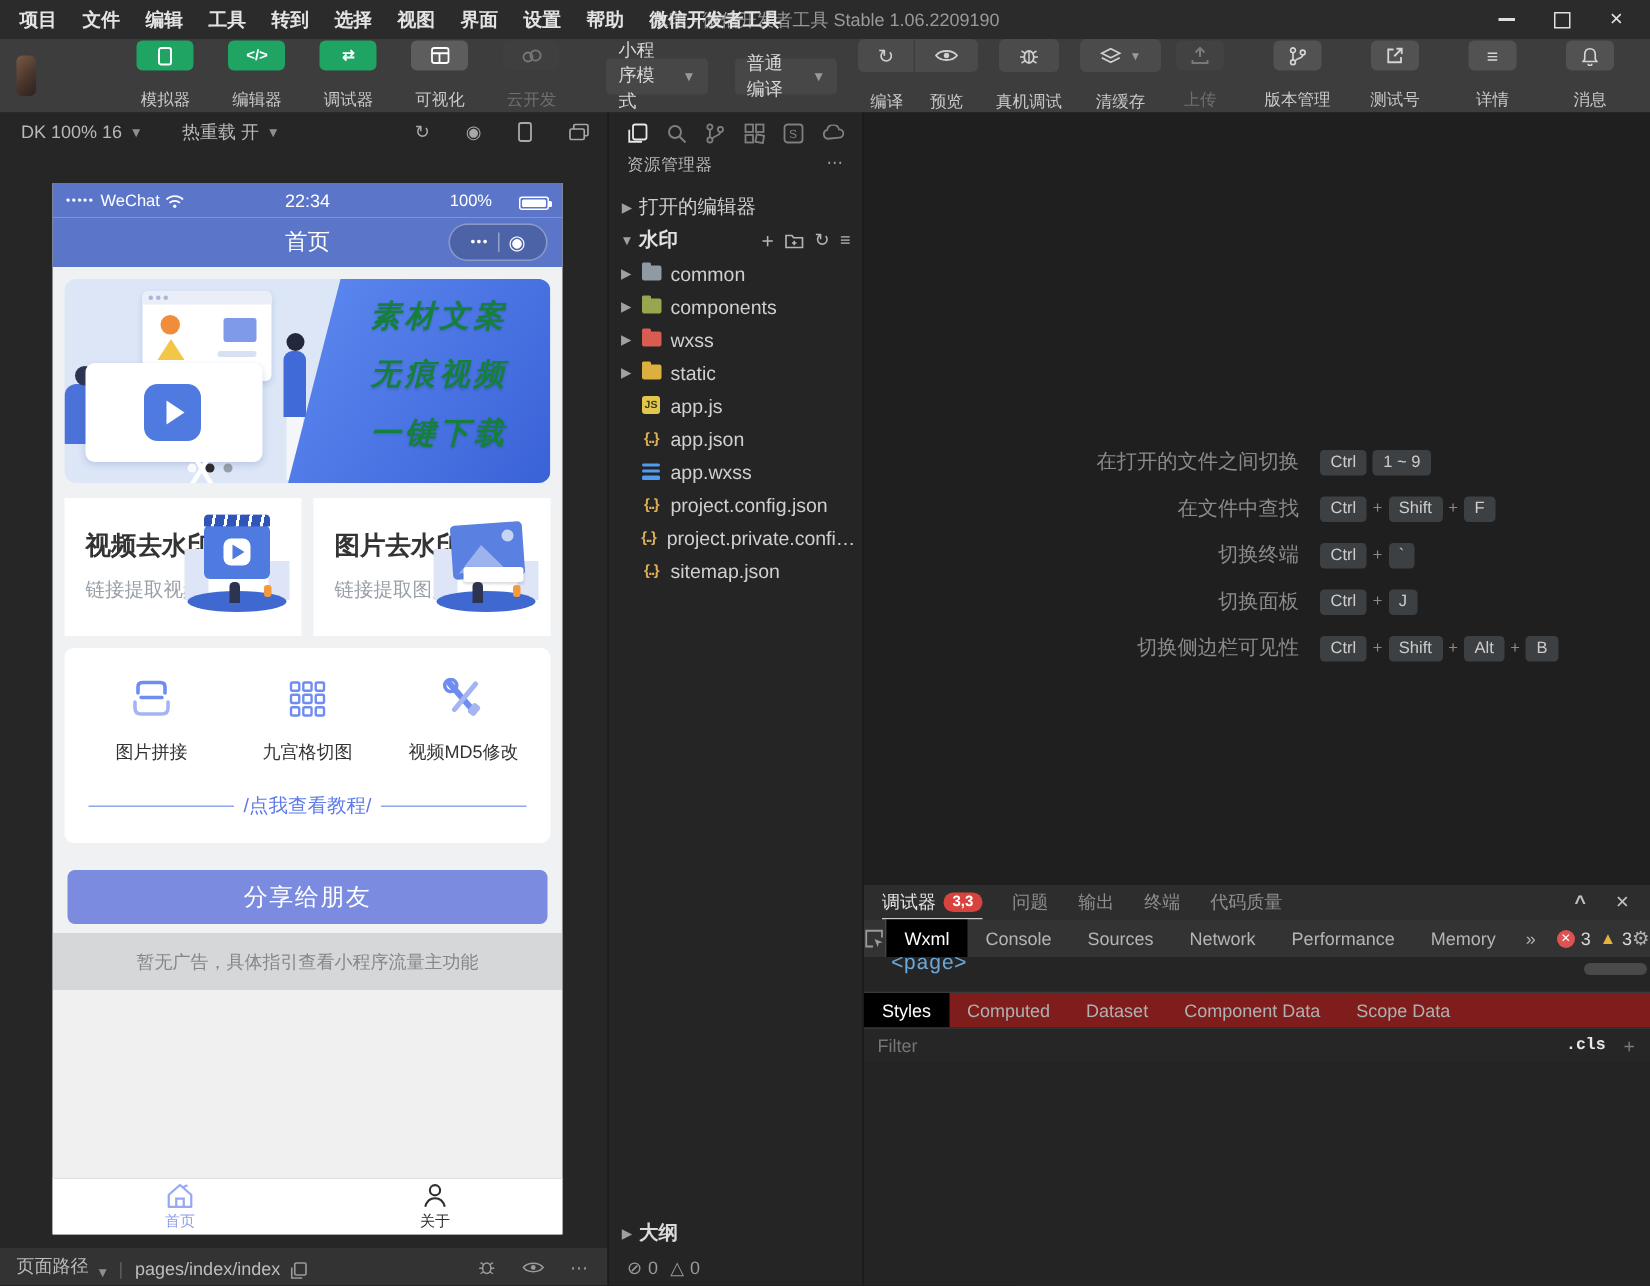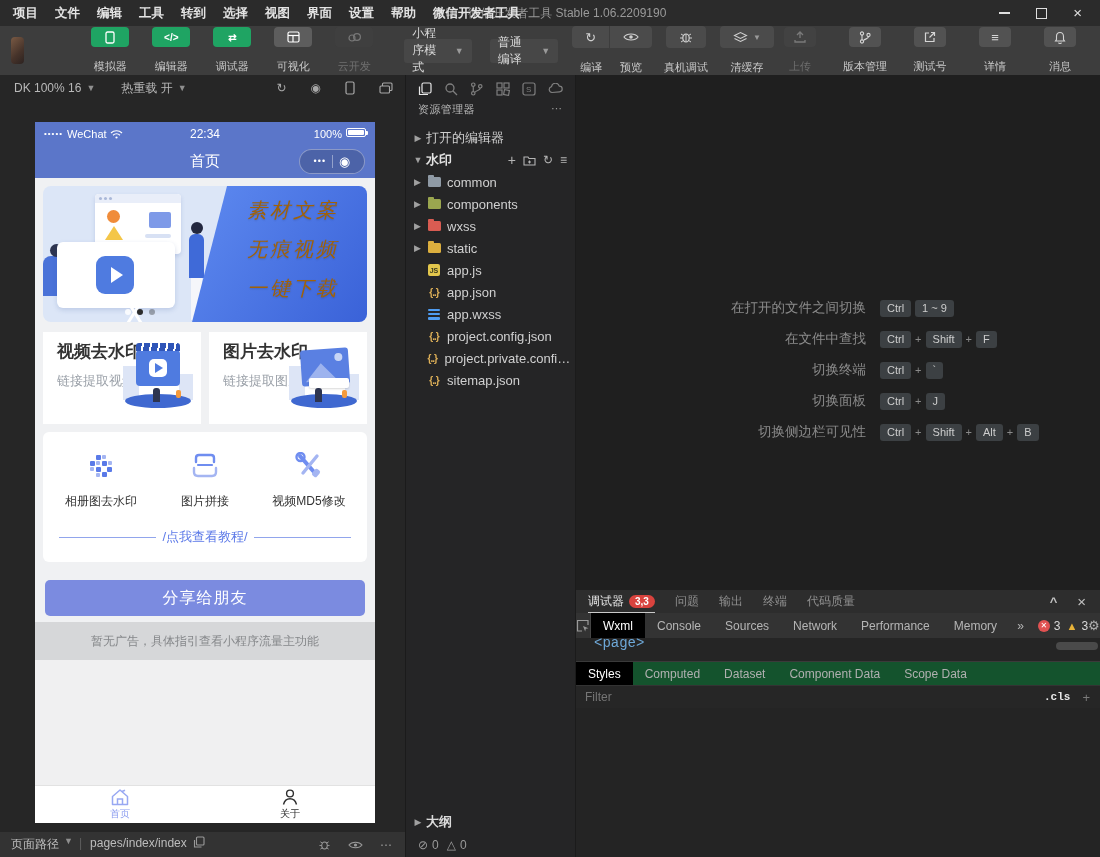--- a/index.html
+++ b/index.html
@@ -52,37 +52,37 @@
 .st-left1{margin-left:14px}
 .st-left2{margin-left:26px}
 .sim-ticons{margin-left:auto;display:flex;align-items:center;gap:24px;padding-right:12px;color:#a8a8a8}
 
 
 .phone{position:absolute;left:35px;top:47px;width:340px;height:701px;background:#f0f1f3;display:flex;flex-direction:column;overflow:hidden}
 .p-status{height:23px;background:#5b76c9;display:flex;align-items:center;color:#fff;font-size:11px;padding:0 9px}
 .p-dots{font-size:8px;letter-spacing:1px;margin-right:4px}
 .p-carrier{font-size:11px}
 .p-time{position:absolute;left:0;right:0;text-align:center;font-size:12px}
-.p-batt-group{margin-left:auto;display:flex;align-items:flex-start;gap:4px;z-index:1}
+.p-batt-group{margin-left:auto;display:flex;align-items:flex-end;gap:18px;z-index:1}
 .batt{width:20px;height:9px;border:1px solid #fff;border-radius:2px;position:relative;display:flex;align-items:center;padding:1px}
 .batt i{display:block;width:100%;height:100%;background:#fff;border-radius:1px}
 .batt::after{content:"";position:absolute;right:-3px;top:2px;width:2px;height:4px;background:#fff;border-radius:0 1px 1px 0}
 .p-nav{height:33px;background:#5b76c9;position:relative;display:flex;align-items:center;justify-content:center}
 .p-nav-title{color:#fff;font-size:15px}
 .capsule{position:absolute;right:10px;top:4px;width:66px;height:25px;border-radius:13px;background:rgba(0,0,0,.16);border:1px solid rgba(255,255,255,.35);display:flex;align-items:center;justify-content:center;color:#fff}
 .capsule .cdots{font-size:9px;letter-spacing:1px;margin-top:-2px}
 .capsule .cdiv{width:1px;height:13px;background:rgba(255,255,255,.4);margin:0 6px}
 .capsule .ccirc{font-size:13px;line-height:13px}
 
 .p-content{flex:1;display:flex;flex-direction:column;overflow:hidden}
 
 .banner{margin:8px;height:136px;border-radius:8px;position:relative;background:#dce6f7;overflow:hidden}
 .b-blue{position:absolute;right:0;top:0;bottom:0;width:54%;background:linear-gradient(125deg,#5e8af0 0%,#3a62d8 100%);clip-path:polygon(20% 0,100% 0,100% 100%,0 100%)}
 .b-lines{position:absolute;right:14px;top:11px;width:120px;display:flex;flex-direction:column;gap:12px;align-items:center}
-.b-line{color:#a16207;font-size:20px;font-weight:400;font-style:italic;letter-spacing:3px;white-space:nowrap;text-shadow:0 1px 2px rgba(0,0,0,.15)}
+.b-line{color:#15803d;font-size:20px;font-weight:700;font-style:italic;letter-spacing:3px;white-space:nowrap;text-shadow:0 1px 2px rgba(0,0,0,.15)}
 .il{position:absolute}
 .win1{left:52px;top:8px;width:86px;height:60px;background:#fff;border-radius:4px;box-shadow:0 2px 4px rgba(60,90,160,.18)}
 .win1 .bar{height:9px;background:#e9eef9;border-radius:4px 4px 0 0}
 .win1 .dot{position:absolute;top:3px;width:3px;height:3px;border-radius:50%;background:#aab8d8}
 .win1 .oc{position:absolute;left:12px;top:16px;width:13px;height:13px;border-radius:50%;background:#f08c3a}
 .win1 .yt{position:absolute;left:10px;top:32px;width:0;height:0;border-left:9px solid transparent;border-right:9px solid transparent;border-bottom:14px solid #f4c648}
 .win1 .bs{position:absolute;right:10px;top:18px;width:22px;height:16px;background:#7e9ae8;border-radius:2px}
 .win1 .ln{position:absolute;right:10px;top:40px;width:26px;height:4px;background:#d8e1f4;border-radius:2px}
 .screen{left:14px;top:56px;width:118px;height:66px;background:#fff;border-radius:6px;box-shadow:0 2px 5px rgba(60,90,160,.2)}
 .screen .play{position:absolute;left:39px;top:14px;width:38px;height:38px;border-radius:9px;background:#4f7be0;display:flex;align-items:center;justify-content:center}
@@ -101,21 +101,21 @@
 .chair{left:230px;top:114px;width:18px;height:4px;background:#8b97ad;border-radius:2px}
 .chair::after{content:"";position:absolute;left:7px;top:4px;width:3px;height:14px;background:#8b97ad}
 .dots{position:absolute;left:0;right:40%;bottom:7px;display:flex;gap:6px;justify-content:center}
 .dots i{width:6px;height:6px;border-radius:50%}
 .dots .d1{background:rgba(255,255,255,.85)}
 .dots .d2{background:#2c2c2c}
 .dots .d3{background:rgba(30,30,30,.35)}
 
 
 .cards{display:flex;gap:8px;margin:2px 8px 0 8px}
-.card{flex:1;background:#fff;border-radius:0;height:92px;padding:8px 10px 0 14px;display:flex;position:relative}
+.card{flex:1;background:#fff;border-radius:0;height:92px;padding:20px 10px 0 14px;display:flex;position:relative}
 .card-txt .t{font-size:17px;font-weight:700;color:#333;white-space:nowrap}
 .card-txt .s{font-size:13px;color:#9aa0a8;margin-top:9px;white-space:nowrap}
 .card-il{position:absolute;right:6px;top:14px;width:72px;height:64px}
 .bld1{position:absolute;left:0;bottom:10px;width:16px;height:34px;background:#dde5f6}
 .bld2{position:absolute;right:2px;bottom:10px;width:14px;height:26px;background:#dde5f6}
 .swoosh{position:absolute;left:2px;bottom:2px;width:66px;height:14px;background:#3f68d0;border-radius:50%}
 .clap{position:absolute;left:13px;top:4px;width:44px;height:36px;background:#4f7be0;border-radius:4px}
 .clap::before{content:"";position:absolute;left:0;top:-7px;width:44px;height:8px;background:#2f55b8;border-radius:3px 3px 0 0;background-image:repeating-linear-gradient(100deg,#2f55b8 0 6px,#fff 6px 8px)}
 .clap .pl{position:absolute;left:13px;top:9px;width:18px;height:18px;background:#fff;border-radius:5px;display:flex;align-items:center;justify-content:center}
 .clap .pl i{width:0;height:0;border-left:8px solid #4f7be0;border-top:5px solid transparent;border-bottom:5px solid transparent;margin-left:2px}
@@ -143,21 +143,21 @@
 .p-tabbar{height:38px;background:#fff;border-top:1px solid #e2e2e2;display:flex}
 .ptab{flex:1;display:flex;flex-direction:column;align-items:center;justify-content:center;gap:1px}
 .ptab .tl{font-size:10px}
 .ptab.active .tl{color:#8e9ff0}
 .ptab.inactive .tl{color:#2e2e2e}
 
 
 .sim-footer{position:absolute;left:0;bottom:0;width:405px;height:25px;background:#333;display:flex;align-items:center;font-size:12px;color:#bdbdbd}
 .sim-footer .caret{font-size:9px;color:#8f8f8f;margin:0 6px 0 5px}
 .sim-footer .divd{color:#5f5f5f;margin-right:8px}
-.sf-left{display:flex;align-items:flex-start;padding-left:11px}
+.sf-left{display:flex;align-items:flex-end;padding-left:11px}
 .sf-icons{margin-left:auto;display:flex;align-items:center;gap:17px;padding-right:13px;color:#9a9a9a}
 
 
 .explorer{position:absolute;left:405px;top:75px;width:170px;bottom:0;background:#252526;border-left:1px solid #1b1b1b;font-size:13px}
 .icon-strip{height:27px;display:flex;align-items:center;justify-content:space-between;padding:0 12px;color:#7f7f7f}
 .icon-strip .on{color:#e8e8e8}
 .exp-header{height:25px;display:flex;padding:0 12px;color:#b8b8b8;font-size:11px;letter-spacing:.4px}
 .exp-header .more{margin-left:auto;color:#9a9a9a;letter-spacing:1px}
 .exp-row{height:22px;display:flex;align-items:center;color:#cfcfcf;padding-left:6px}
 .exp-row .car{width:12px;font-size:9px;color:#a0a0a0;text-align:center;margin-right:2px}
@@ -199,21 +199,21 @@
 .devtab.active{background:#000;color:#fff}
 .chev2{padding:0 8px;color:#b5b5b5}
 .errwarn{display:flex;align-items:center;gap:4px;margin-left:6px}
 .errdot{width:12px;height:12px;border-radius:50%;background:#e05252;color:#fff;font-size:8px;display:flex;align-items:center;justify-content:center}
 .warntri{color:#e8b339;font-size:11px}
 .cnt{color:#d8d8d8}
 .devicons{margin-left:auto;display:flex;align-items:center;gap:14px;padding-right:12px;color:#b0b0b0}
 .wxml-strip{height:23px;background:#252525;position:relative;overflow:hidden}
 .wxml-el{position:absolute;left:18px;top:-3px;font-family:"Liberation Mono","DejaVu Sans Mono",monospace;font-size:14px;color:#6ea8d8}
 .wxml-scroll{position:absolute;right:2px;top:4px;width:42px;height:8px;background:#4a4a4a;border-radius:4px}
-.style-tabs{height:24px;background:#14532d;border-top:1px solid #3a3a3a;display:flex;align-items:center;font-size:12px;color:#b0b0b0}
+.style-tabs{height:24px;background:#7f1d1d;border-top:1px solid #3a3a3a;display:flex;align-items:center;font-size:12px;color:#b0b0b0}
 .stab{padding:0 12px;height:100%;display:flex;align-items:center;white-space:nowrap}
 .stab.active{background:#000;color:#fff}
 .filter-row{height:23px;background:#262626;border-top:1px solid #333;display:flex;align-items:center}
 .filter-row input{flex:1;background:transparent;border:none;outline:none;color:#bbb;font-size:12px;padding-left:9px;font-family:"Liberation Sans",sans-serif}
 .filter-row input::placeholder{color:#757575}
 .cls{color:#e8e8e8;font-family:"Liberation Mono","DejaVu Sans Mono",monospace;font-size:11px;font-weight:700}
 .plusbtn{color:#7a7a7a;margin:0 10px 0 12px;font-size:13px}
 .style-empty{flex:1;background:#242424}
 </style>
 </head>
@@ -506,49 +506,45 @@
               <span class="fl1"></span>
               <span class="tiny" style="left:26px"></span>
           </div>
         </div>
       </div>
 
       <div class="panel">
         <div class="feats">
           <div class="feat">
             <span class="fico">
-              <svg width="26" height="26" viewBox="0 0 26 26">
-                  <g fill="#5a7ae8">
-                    <rect x="2" y="8" width="5" height="5" rx="1"></rect>
-                    <rect x="8" y="2" width="5" height="5" rx="1"></rect>
-                    <rect x="8" y="14" width="5" height="5" rx="1"></rect>
-                    <rect x="14" y="8" width="5" height="5" rx="1"></rect>
-                    <rect x="19" y="14" width="5" height="5" rx="1"></rect>
-                    <rect x="14" y="19" width="5" height="5" rx="1"></rect>
-                  </g>
-                  <g fill="#a4b5f2">
-                    <rect x="2" y="14" width="4" height="4" rx="1"></rect>
-                    <rect x="14" y="2" width="4" height="4" rx="1"></rect>
-                    <rect x="8" y="8" width="4" height="4" rx="1"></rect>
-                    <rect x="20" y="8" width="4" height="4" rx="1"></rect>
-                    <rect x="8" y="20" width="4" height="4" rx="1"></rect>
-                  </g>
-                </svg>
-            </span>
-            <span class="lbl">相册图去水印</span>
-          </div>
-          <div class="feat">
-            <span class="fico">
               <svg width="30" height="28" viewBox="0 0 30 28">
                   <path d="M6 10 L6 6 Q6 3 9 3 L21 3 Q24 3 24 6 L24 10" fill="none" stroke="#6f8df0" stroke-width="2.4" stroke-linecap="round"></path>
                   <path d="M4 16 L4 20 Q4 24 8 24 L22 24 Q26 24 26 20 L26 16" fill="none" stroke="#a4b5f2" stroke-width="2.4" stroke-linecap="round"></path>
                   <line x1="8" y1="13" x2="22" y2="13" stroke="#6f8df0" stroke-width="2.2" stroke-linecap="round"></line>
                 </svg>
             </span>
             <span class="lbl">图片拼接</span>
+          </div>
+          <div class="feat">
+            <span class="fico">
+              <svg width="26" height="26" viewBox="0 0 26 26">
+                  <g fill="none" stroke="#6f8df0" stroke-width="1.6">
+                    <rect x="2" y="2" width="5.5" height="5.5" rx="1"></rect>
+                    <rect x="10.2" y="2" width="5.5" height="5.5" rx="1"></rect>
+                    <rect x="18.5" y="2" width="5.5" height="5.5" rx="1"></rect>
+                    <rect x="2" y="10.2" width="5.5" height="5.5" rx="1"></rect>
+                    <rect x="10.2" y="10.2" width="5.5" height="5.5" rx="1"></rect>
+                    <rect x="18.5" y="10.2" width="5.5" height="5.5" rx="1"></rect>
+                    <rect x="2" y="18.5" width="5.5" height="5.5" rx="1"></rect>
+                    <rect x="10.2" y="18.5" width="5.5" height="5.5" rx="1"></rect>
+                    <rect x="18.5" y="18.5" width="5.5" height="5.5" rx="1"></rect>
+                  </g>
+                </svg>
+            </span>
+            <span class="lbl">九宫格切图</span>
           </div>
           <div class="feat">
             <span class="fico">
               <svg width="30" height="28" viewBox="0 0 30 28">
                   <path d="M6 4 L20 20" stroke="#6f8df0" stroke-width="4" stroke-linecap="round"></path>
                   <circle cx="6.5" cy="5" r="4" fill="none" stroke="#6f8df0" stroke-width="2.4"></circle>
                   <path d="M23 4 L9 21" stroke="#a4b5f2" stroke-width="3.4" stroke-linecap="round"></path>
                   <rect x="19" y="17" width="6" height="8" rx="2" transform="rotate(40 22 21)" fill="#a4b5f2"></rect>
                 </svg>
             </span>

